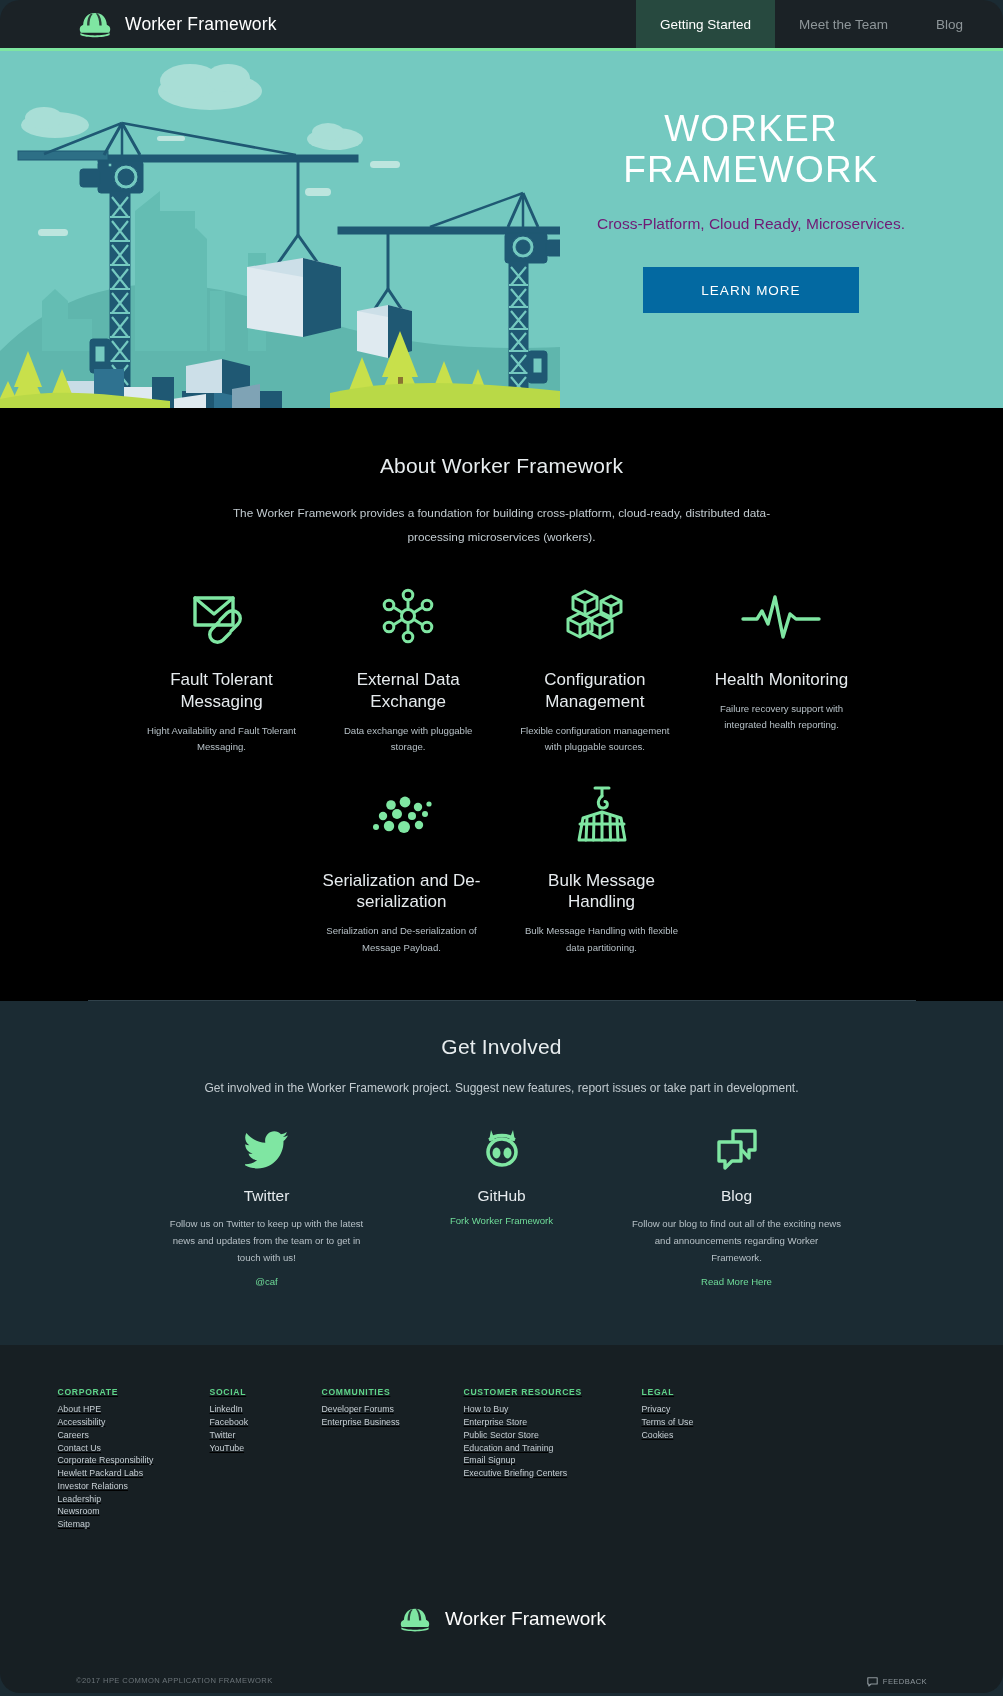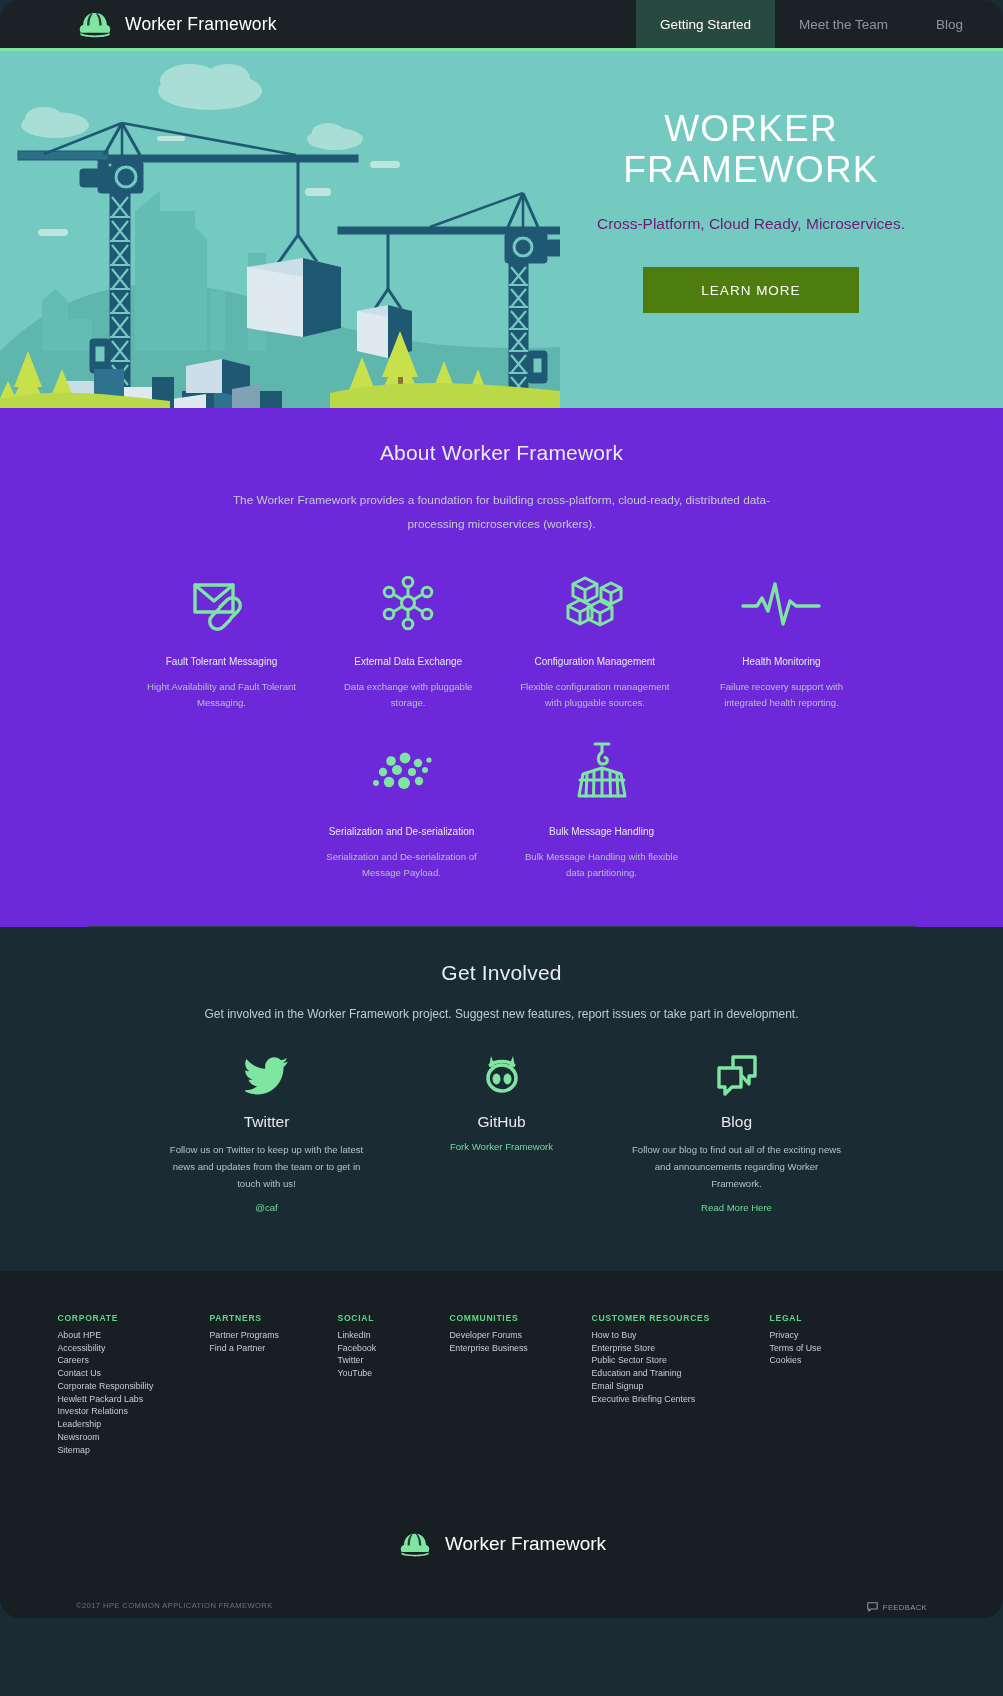--- a/index.html
+++ b/index.html
@@ -80,36 +80,36 @@
   .hero-sub {
     margin-top: 25px;
     color: #701a75;
     font-size: 15.5px;
     font-weight: 400;
   }
   .hero-btn {
     margin: 34px auto 0;
     width: 216px;
     height: 46px;
-    background: #4d7c0f;
+    background: #0369a1;
     color: #ffffff;
     font-size: 13.5px;
     letter-spacing: 1px;
     display: flex;
     align-items: center;
     justify-content: center;
     cursor: pointer;
     border: none;
     font-family: inherit;
   }
 
   
   .about {
-    background: #6d28d9;
-    padding: 33px 0 0;
+    background: #000000;
+    padding: 46px 0 0;
   }
   .section-title {
     text-align: center;
     color: #e8edef;
     font-size: 21px;
     font-weight: 400;
     letter-spacing: .2px;
   }
   .section-lead {
     margin: 24px auto 0;
@@ -137,21 +137,21 @@
   }
   .feature-icon {
     height: 66px;
     display: flex;
     align-items: center;
     justify-content: center;
   }
   .feature-title {
     margin-top: 20px;
     color: #e6ebee;
-    font-size: 10px;
+    font-size: 17px;
     font-weight: 400;
     line-height: 1.28;
   }
   .feature-desc {
     margin-top: 10px;
     color: #b6c0c6;
     font-size: 9.6px;
     line-height: 1.72;
   }
 
@@ -210,20 +210,21 @@
 
   
   .footer {
     background: #171f23;
     padding: 42px 0 0;
   }
   .footer-cols {
     margin: 0 auto;
     width: 888px;
     display: flex;
+    text-decoration: underline;
   }
   .fcol { }
   .fcol.c0 { width: 152px; }
   .fcol.c1 { width: 128px; }
   .fcol.c2 { width: 112px; }
   .fcol.c3 { width: 142px; }
   .fcol.c4 { width: 178px; }
   .fcol.c5 { width: 120px; }
   .fcol-head {
     color: #5fd489;
@@ -626,25 +627,20 @@
         <a class="fcol-link">Careers</a>
         <a class="fcol-link">Contact Us</a>
         <a class="fcol-link">Corporate Responsibility</a>
         <a class="fcol-link">Hewlett Packard Labs</a>
         <a class="fcol-link">Investor Relations</a>
         <a class="fcol-link">Leadership</a>
         <a class="fcol-link">Newsroom</a>
         <a class="fcol-link">Sitemap</a>
       </div>
 
-      <div class="fcol c1">
-        <div class="fcol-head">PARTNERS</div>
-        <a class="fcol-link">Partner Programs</a>
-        <a class="fcol-link">Find a Partner</a>
-      </div>
 
       <div class="fcol c2">
         <div class="fcol-head">SOCIAL</div>
         <a class="fcol-link">LinkedIn</a>
         <a class="fcol-link">Facebook</a>
         <a class="fcol-link">Twitter</a>
         <a class="fcol-link">YouTube</a>
       </div>
 
       <div class="fcol c3">

